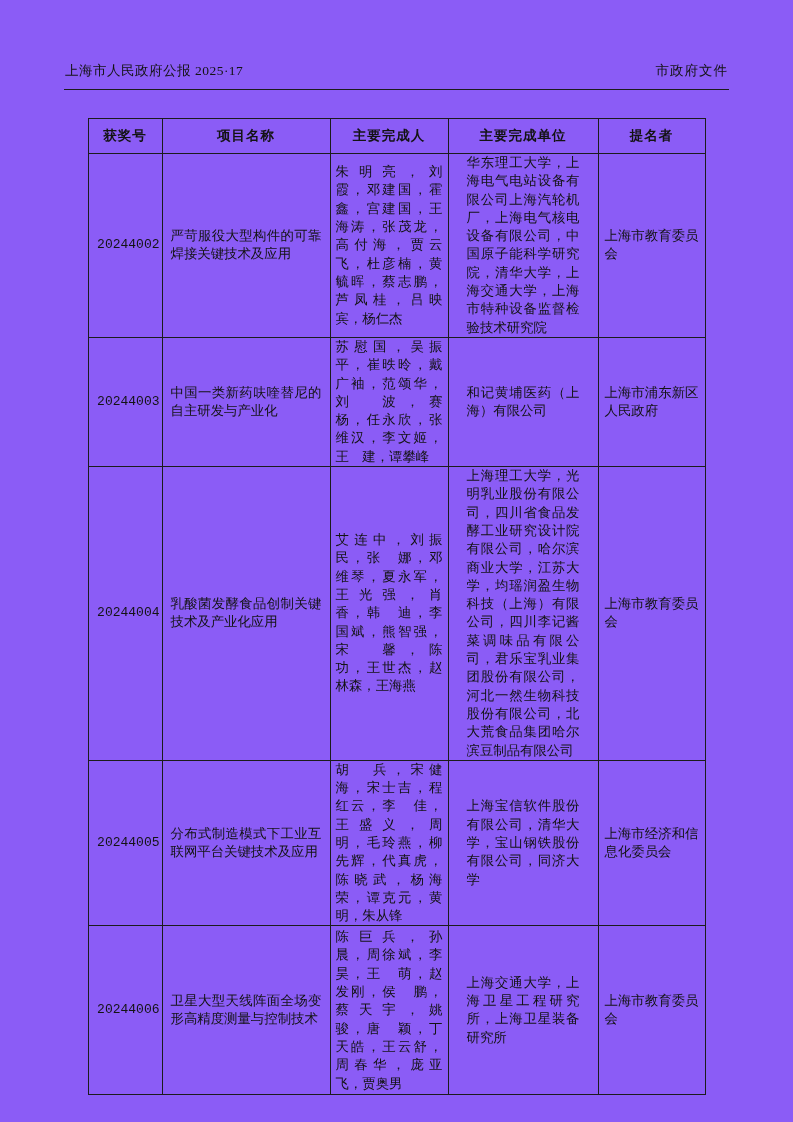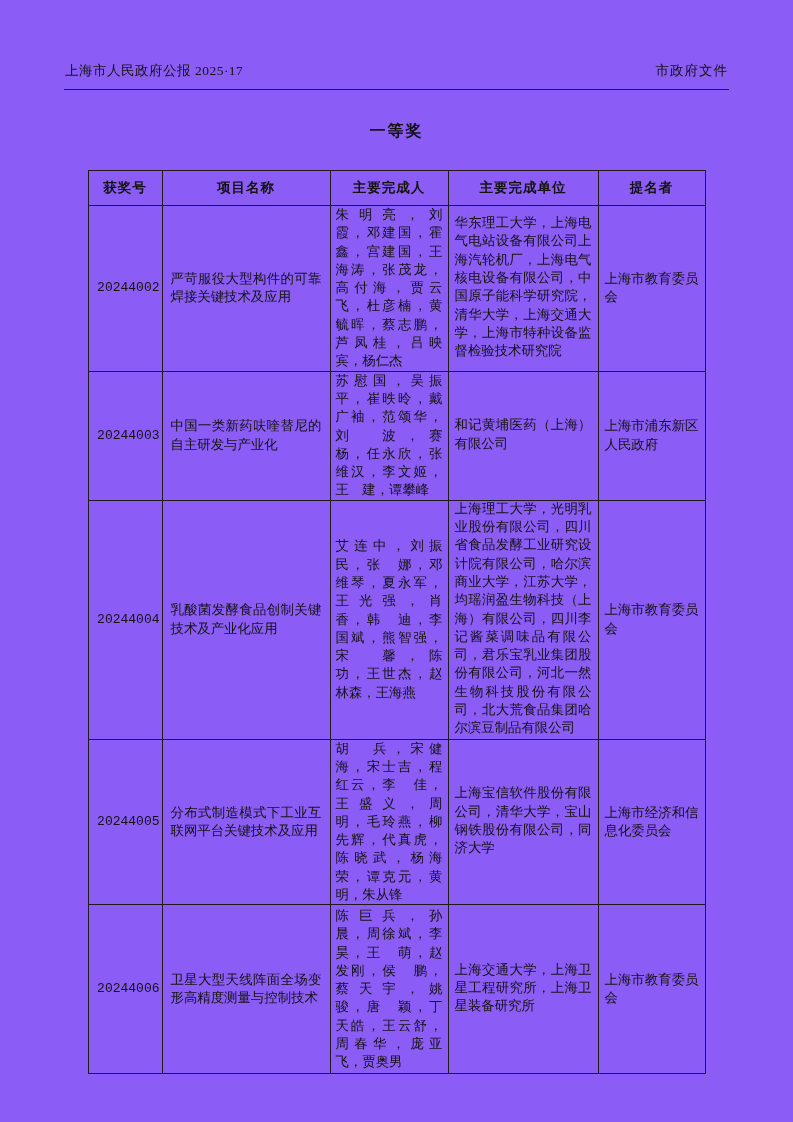--- a/index.html
+++ b/index.html
@@ -53,21 +53,21 @@
   .award-table td {
     vertical-align:middle;
     font-size:13.4px;
     line-height:18.3px;
     text-align:justify;
     text-justify:inter-character;
   }
   td.cell-award   { text-align:right; font-size:13px; padding:0 2px;font-family:Liberation Mono, monospace; }
   td.cell-project { padding:0 8px; }
   td.cell-people  { padding:0 5px; }
-  td.cell-units   { padding:0 6px;font-family:Liberation Mono, monospace; }
+  td.cell-units   { padding:0 18px; }
   td.cell-nominator { padding:0 6px; }
   tr.row-1 { height:150px; }
   tr.row-2 { height:123px; }
   tr.row-3 { height:237px; }
   tr.row-4 { height:153px; }
   tr.row-5 { height:169px; }
   .page-footer {
     width:617px;
     margin:9px auto 0 auto;
     box-sizing:border-box;
@@ -80,21 +80,20 @@
 </head>
 <body>
 
 <div class="page">
 
   <div class="gazette-header">
     <span class="left">上海市人民政府公报 2025·17</span>
     <span class="right">市政府文件</span>
   </div>
 
-  <div class="section-title">一等奖</div>
 
   <table class="award-table">
     <colgroup>
       <col style="width:74px">
       <col style="width:168px">
       <col style="width:118px">
       <col style="width:150px">
       <col style="width:107px">
     </colgroup>
     <thead>

